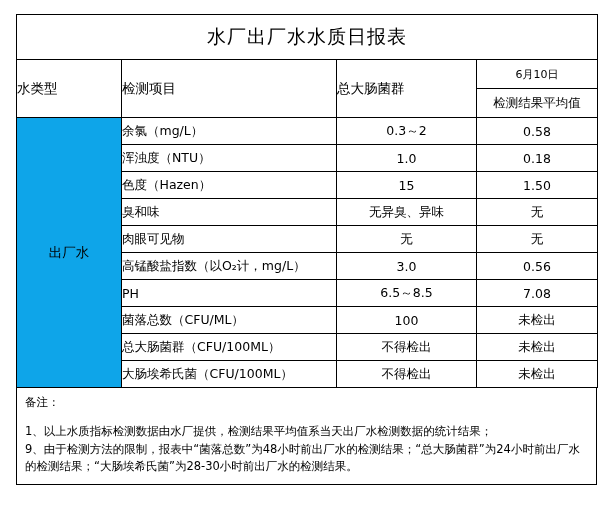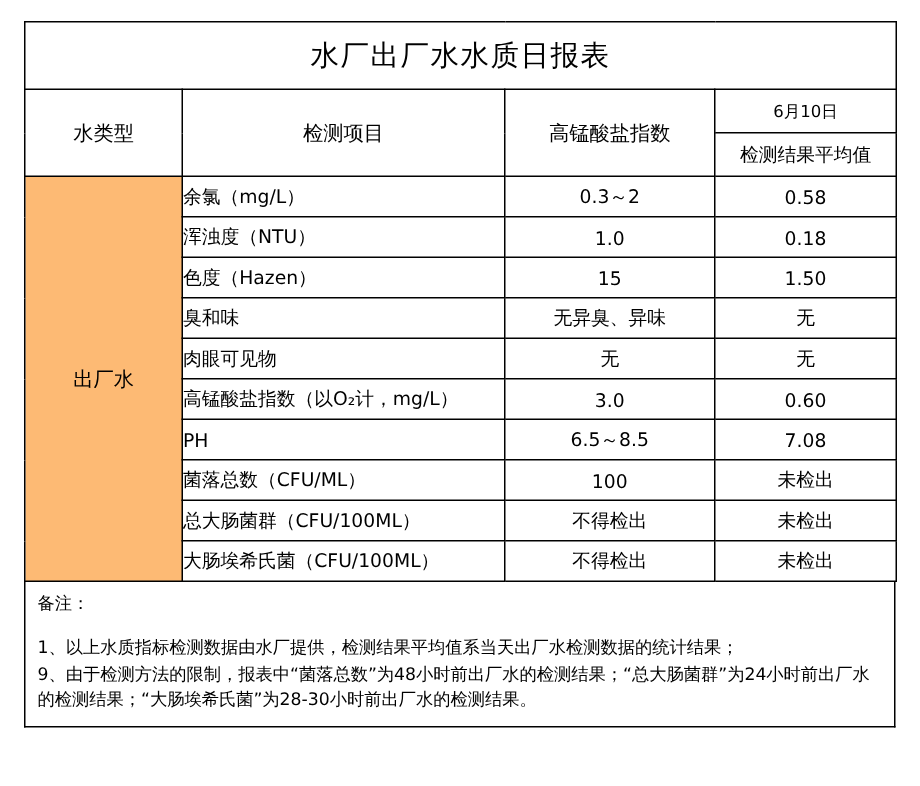--- a/index.html
+++ b/index.html
@@ -34,39 +34,39 @@
   }
   .title-cell {
     height: 44px;
     text-align: center;
     vertical-align: middle;
     font-size: 19px;
     font-weight: bold;
     letter-spacing: 1px;
   }
   .hdr-tall {
-    text-align: center;
+    text-align: left;
     vertical-align: middle;
     font-size: 13.5px;
   }
   .date-hdr {
     text-align: center;
     vertical-align: middle;
     font-size: 11px;
     font-weight: bold;
     height: 28px;
   }
   .sub-hdr {
     text-align: center;
     vertical-align: middle;
     font-size: 12.5px;
     height: 28px;
   }
   .cat-cell {
-    background: #fdba74;
+    background: #0ea5e9;
     text-align: center;
     vertical-align: middle;
     font-size: 13.5px;
     font-weight: bold;
   }
   .item-cell {
     text-align: left;
     padding-left: 6px;
     vertical-align: middle;
     font-size: 12.5px;
@@ -107,21 +107,21 @@
       <col style="width:140px">
       <col style="width:121px">
     </colgroup>
     <tbody>
       <tr>
         <td class="title-cell" colspan="4">水厂出厂水水质日报表</td>
       </tr>
       <tr>
         <td class="hdr-tall" rowspan="2">水类型</td>
         <td class="hdr-tall" rowspan="2">检测项目</td>
-        <td class="hdr-tall" rowspan="2">高锰酸盐指数</td>
+        <td class="hdr-tall" rowspan="2">总大肠菌群</td>
         <td class="date-hdr">6月10日</td>
       </tr>
       <tr>
         <td class="sub-hdr">检测结果平均值</td>
       </tr>
 
       <tr>
         <td class="cat-cell" rowspan="10">出厂水</td>
         <td class="item-cell">余氯（mg/L）</td>
         <td class="val-cell">0.3～2</td>
@@ -143,21 +143,21 @@
         <td class="val-cell">无</td>
       </tr>
       <tr>
         <td class="item-cell">肉眼可见物</td>
         <td class="val-cell">无</td>
         <td class="val-cell">无</td>
       </tr>
       <tr>
         <td class="item-cell">高锰酸盐指数（以O₂计，mg/L）</td>
         <td class="val-cell">3.0</td>
-        <td class="val-cell">0.60</td>
+        <td class="val-cell">0.56</td>
       </tr>
       <tr>
         <td class="item-cell">PH</td>
         <td class="val-cell">6.5～8.5</td>
         <td class="val-cell">7.08</td>
       </tr>
       <tr>
         <td class="item-cell">菌落总数（CFU/ML）</td>
         <td class="val-cell">100</td>
         <td class="val-cell">未检出</td>

